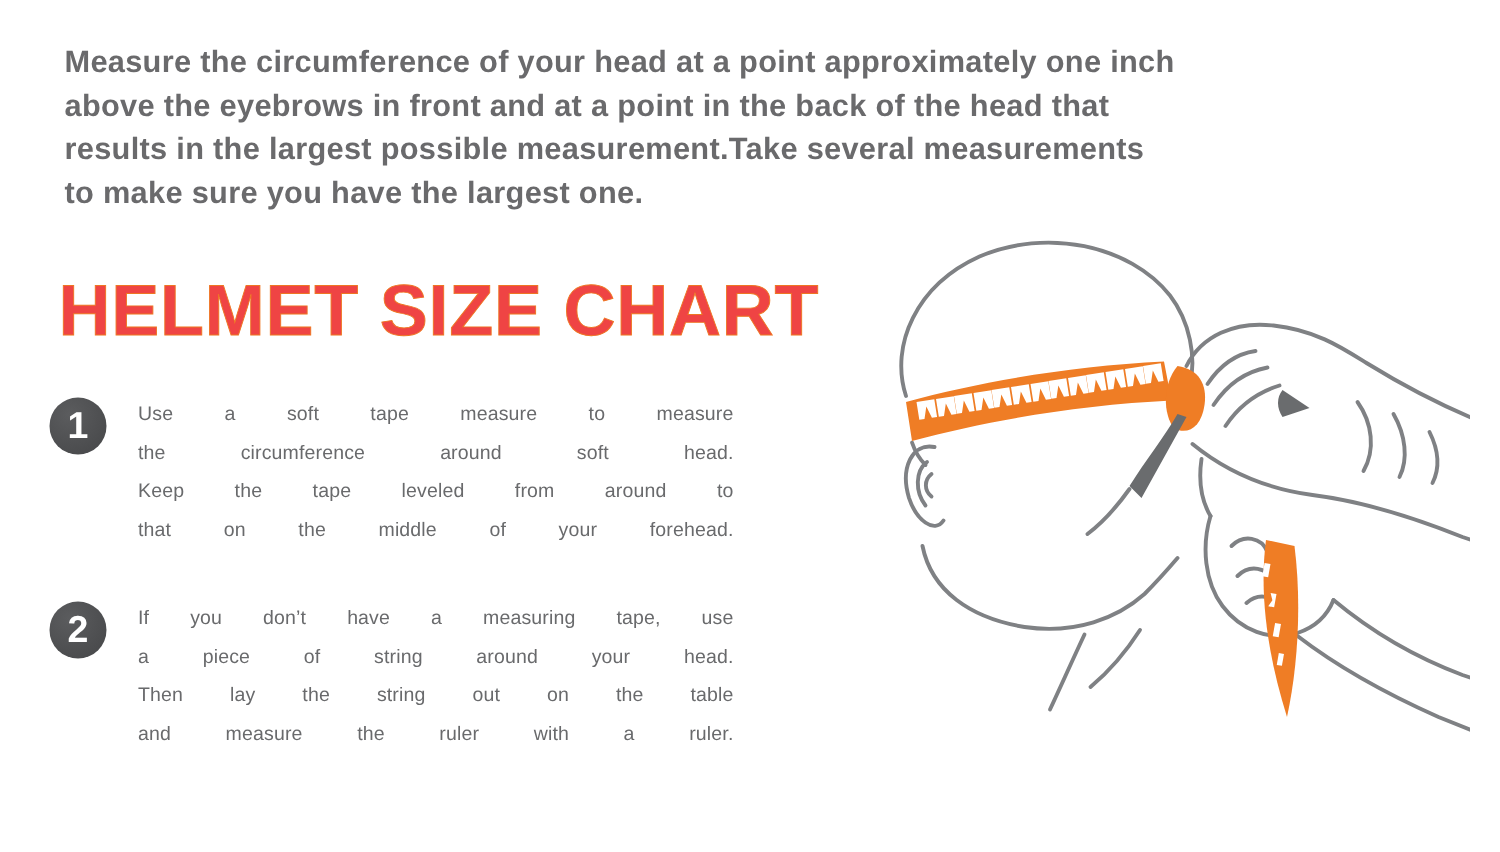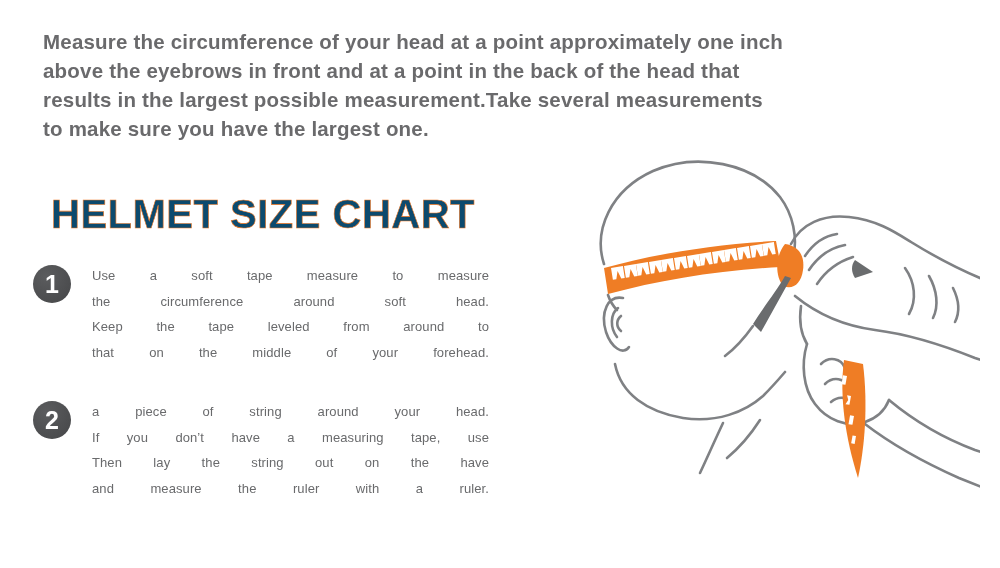--- a/index.html
+++ b/index.html
@@ -6,22 +6,22 @@
   .canvas{
     position:relative;width:980px;height:568px;background:#ffffff;
     font-family:"Liberation Sans",sans-serif;overflow:hidden;
   }
   .intro{
     position:absolute;left:43px;top:27px;width:900px;margin:0;
     font-size:20.5px;font-weight:bold;line-height:29px;color:#6a6a6c;
     white-space:pre-line;letter-spacing:0.2px;
   }
   .title{
-    position:absolute;left:35px;top:176px;margin:16px;
-    font-size:40px;font-weight:800;color:#0c4a6e;letter-spacing:0.5px;
+    position:absolute;left:35px;top:176px;margin:4px;
+    font-size:48px;font-weight:800;color:#ef4444;letter-spacing:0.5px;
     -webkit-text-stroke:0.6px #ee7623;
   }
   .step{position:absolute;left:33px;}
   .step-1{top:263px;}
   .step-2{top:399px;}
   .badge{
     position:absolute;left:0;top:2px;width:38px;height:38px;border-radius:50%;
     background:radial-gradient(circle at 35% 30%, #5b5c5e, #454648);
     color:#ffffff;display:flex;align-items:center;justify-content:center;
     font-size:25px;font-weight:bold;
@@ -59,23 +59,23 @@
       <div class="jl">Keep the tape leveled from around to</div>
       <div class="jl">that on the middle of your forehead.</div>
     </div>
   </div>
 
   <div class="step step-2">
     <div class="badge">
       <span>2</span>
     </div>
     <div class="step-text">
+      <div class="jl">If you don’t have a measuring tape, use</div>
       <div class="jl">a piece of string around your head.</div>
-      <div class="jl">If you don’t have a measuring tape, use</div>
-      <div class="jl">Then lay the string out on the have</div>
+      <div class="jl">Then lay the string out on the table</div>
       <div class="jl">and measure the ruler with a ruler.</div>
     </div>
   </div>
 
   <svg class="illu" width="445" height="420" viewBox="0 0 445 420">
 
     <g>
       <path class="sketch" d="M 49 116 C 38 82, 56 42, 98 23 C 142 4, 198 15, 225 49 C 238 66, 243 90, 238 110"></path>
       <path class="sketch" d="M 53 147 C 55 153, 58 158, 62 162"></path>
     </g>

